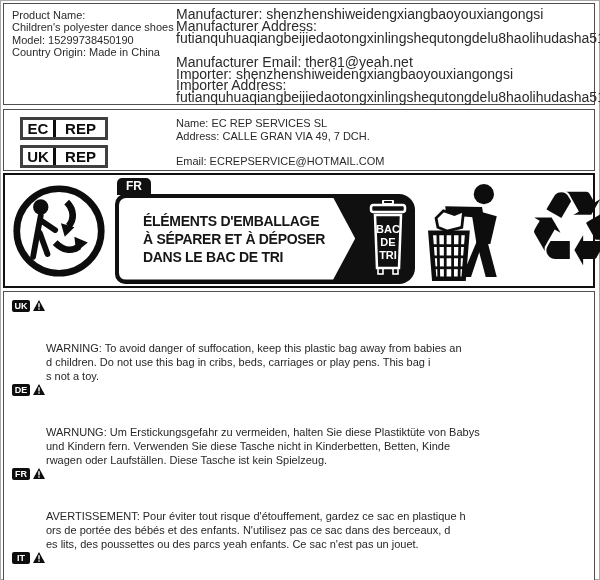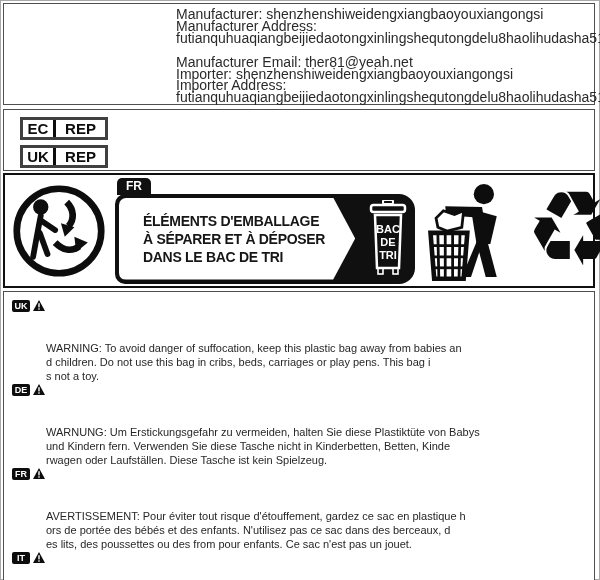--- a/index.html
+++ b/index.html
@@ -45,20 +45,24 @@
   .lang-badge{position:absolute;left:0;top:1px;min-width:14px;height:12px;line-height:12px;text-align:center;
       background:#0d0d0d;color:#fff;font-weight:700;font-size:9px;padding:0 2px;border-radius:2px;}
   .warn-tri{position:absolute;left:21px;top:1px;}
 </style>
 </head>
 <body>
 
 <div class="page">
 
   <div class="box box-product">
+    <div class="product-left pre">Product Name:
+Children's polyester dance shoes
+Model: 15299738450190
+Country Origin: Made in China</div>
     <div class="product-right pre">Manufacturer: shenzhenshiweidengxiangbaoyouxiangongsi
 Manufacturer Address: futianquhuaqiangbeijiedaotongxinlingshequtongdelu8haolihudasha511
 
 Manufacturer Email: ther81@yeah.net
 Importer: shenzhenshiweidengxiangbaoyouxiangongsi
 Importer Address: futianquhuaqiangbeijiedaotongxinlingshequtongdelu8haolihudasha511
 
 Importer Email: ther81@yeah.net</div>
   </div>
 
@@ -68,20 +72,24 @@
         <span class="cell c1">EC</span>
         <span class="sep"></span>
         <span class="cell c2">REP</span>
       </div>
       <div class="rep-badge">
         <span class="cell c1">UK</span>
         <span class="sep"></span>
         <span class="cell c2">REP</span>
       </div>
     </div>
+    <div class="rep-info pre">Name: EC REP SERVICES SL
+Address: CALLE GRAN VIA 49, 7 DCH.
+
+Email: ECREPSERVICE@HOTMAIL.COM</div>
   </div>
 
   <div class="box box-triman">
 
     <svg class="triman-logo" width="96" height="96" viewBox="0 0 100 100">
       <circle cx="50" cy="50" r="44" fill="none" stroke="#0d0d0d" stroke-width="7"></circle>
       <circle cx="31" cy="25" r="8" fill="#0d0d0d"></circle>
       <path d="M31,34 C29,44 27,55 23,77" stroke="#0d0d0d" stroke-width="6" fill="none" stroke-linecap="round"></path>
       <path d="M30,52 L38,74" stroke="#0d0d0d" stroke-width="6" fill="none" stroke-linecap="round"></path>
       <path d="M31,39 L46,49" stroke="#0d0d0d" stroke-width="6" fill="none" stroke-linecap="round"></path>
@@ -164,21 +172,21 @@
 
     <div class="warning-row pre">
       <span class="lang-badge">FR</span>
       <svg class="warn-tri" width="12" height="12" viewBox="0 0 12 12">
           <polygon points="6,0 12,11 0,11" fill="#0d0d0d"></polygon>
           <rect x="5.3" y="3.2" width="1.4" height="4.2" fill="#fff"></rect>
           <rect x="5.3" y="8.3" width="1.4" height="1.4" fill="#fff"></rect>
         </svg>
       <span>AVERTISSEMENT: Pour éviter tout risque d'étouffement, gardez ce sac en plastique h
 ors de portée des bébés et des enfants. N'utilisez pas ce sac dans des berceaux, d
-es lits, des poussettes ou des from pour enfants. Ce sac n'est pas un jouet.</span>
+es lits, des poussettes ou des parcs yeah enfants. Ce sac n'est pas un jouet.</span>
     </div>
 
     <div class="warning-row pre">
       <span class="lang-badge">IT</span>
       <svg class="warn-tri" width="12" height="12" viewBox="0 0 12 12">
           <polygon points="6,0 12,11 0,11" fill="#0d0d0d"></polygon>
           <rect x="5.3" y="3.2" width="1.4" height="4.2" fill="#fff"></rect>
           <rect x="5.3" y="8.3" width="1.4" height="1.4" fill="#fff"></rect>
         </svg>
       

